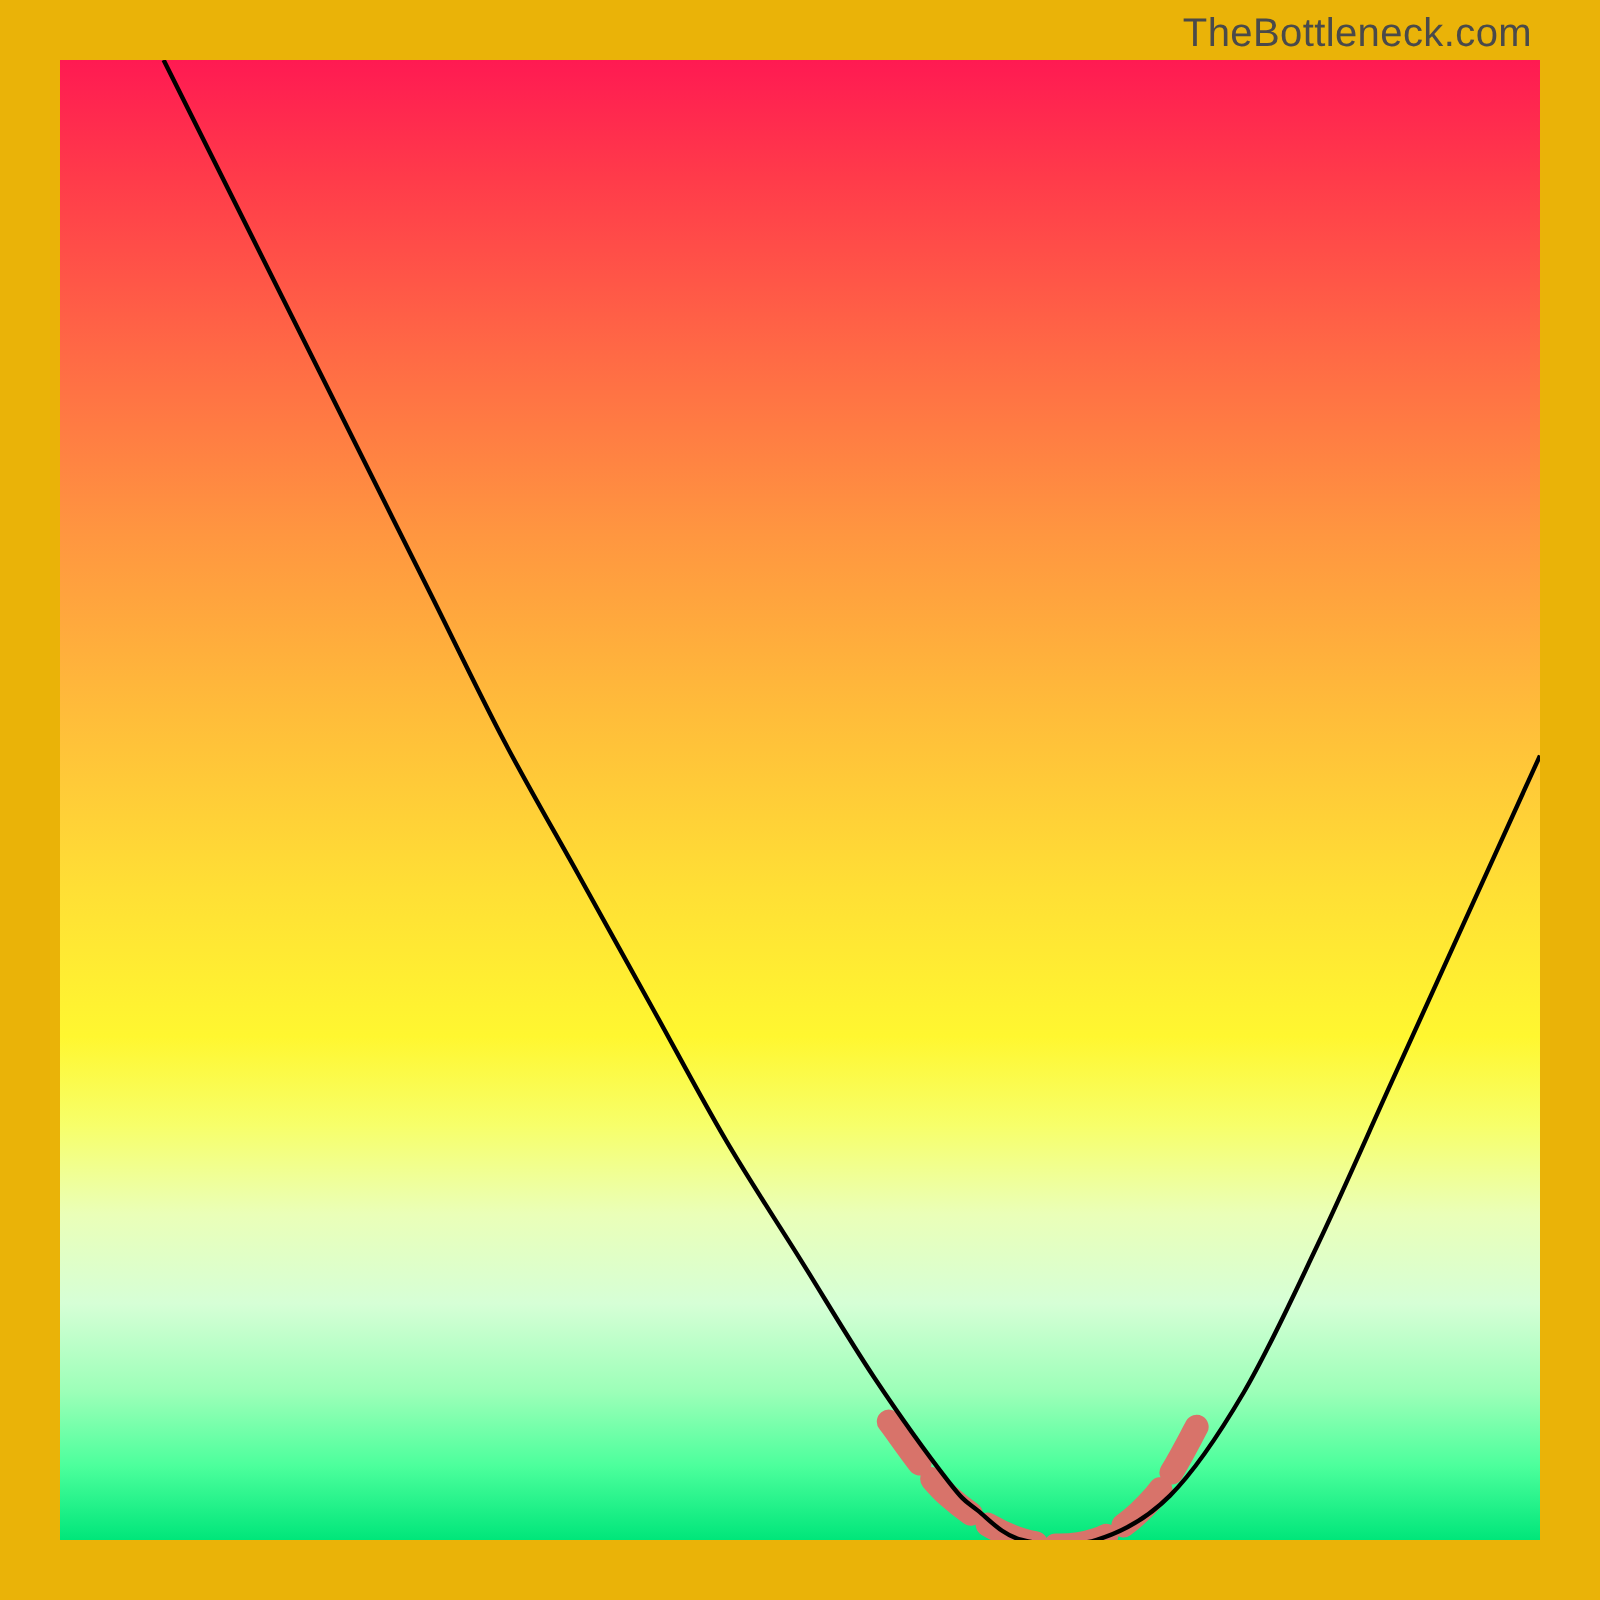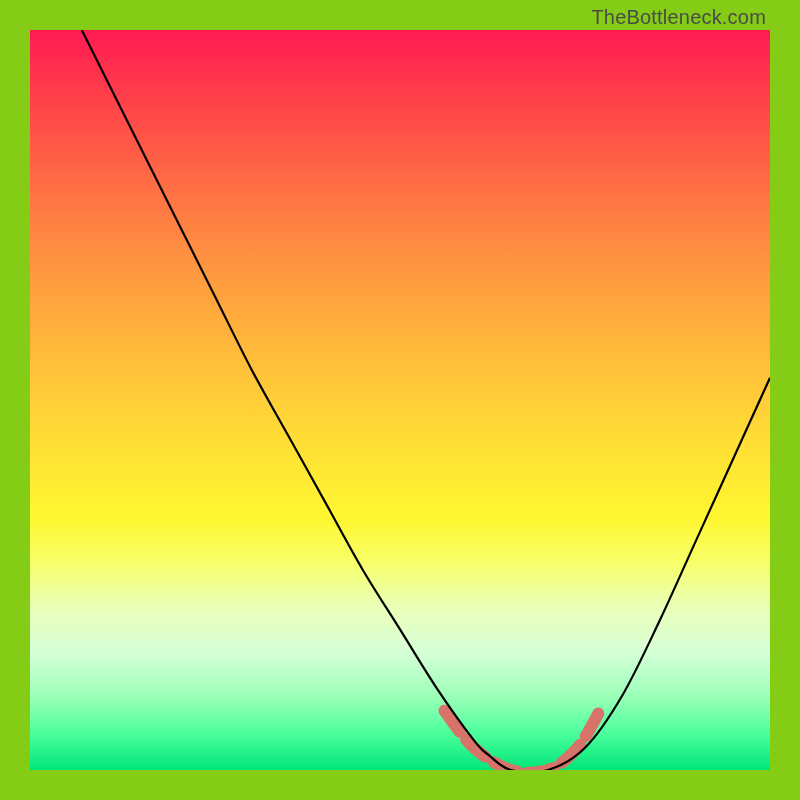--- a/index.html
+++ b/index.html
@@ -8,21 +8,21 @@
     width: 800px;
     height: 800px;
     overflow: hidden;
     background: #000;
     font-family: Arial, Helvetica, sans-serif;
   }
   .frame {
     position: relative;
     width: 800px;
     height: 800px;
-    background: #84cc16;
+    background: #eab308;
   }
   .plot-area {
     position: absolute;
     left: 30px;
     top: 30px;
     width: 740px;
     height: 740px;
     background: linear-gradient(to bottom,
       #ff1a52 0%,
       #ff3b4a 8%,

